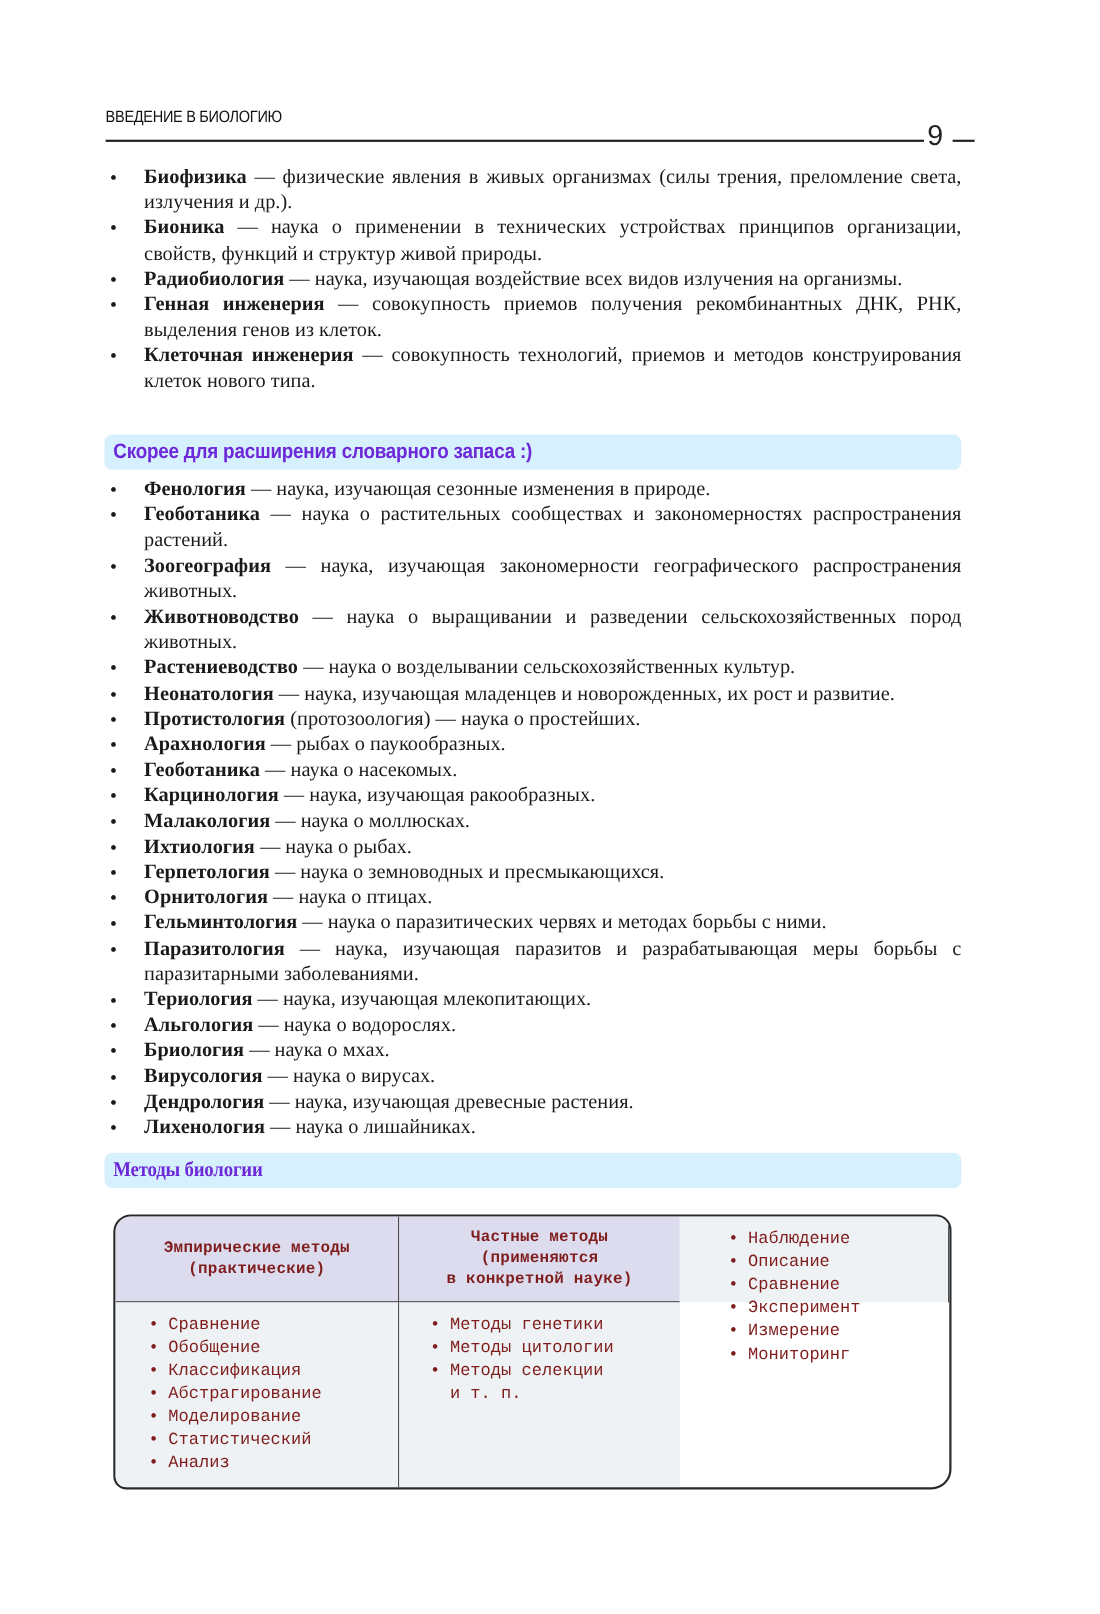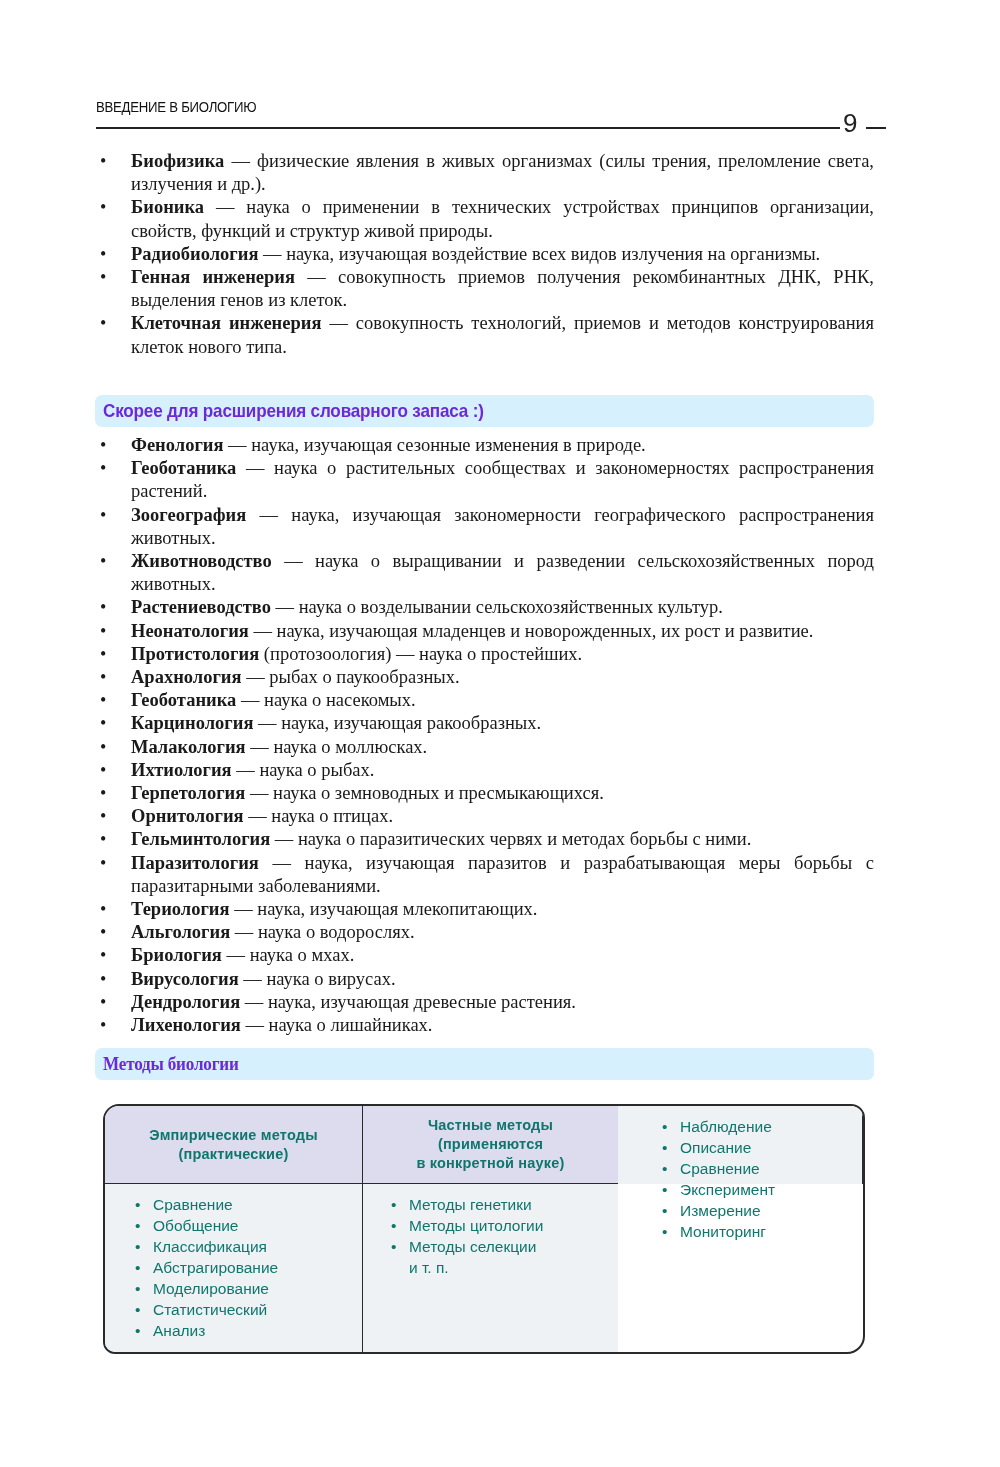--- a/index.html
+++ b/index.html
@@ -29,21 +29,21 @@
     line-height: 32px; padding-left: 8px; box-sizing: border-box; color: #6d28d9;
     letter-spacing: -0.2px;
   }
   .section-bar span { display: inline-block; transform: scaleX(0.9); transform-origin: left center; }
 
   .methods-table {
     position: absolute; left: 103px; top: 1104px; width: 762px; height: 250px;
     border: 2px solid #2a2a2a; border-radius: 16px 14px 18px 12px; overflow: hidden;
     box-sizing: border-box;
     display: grid; grid-template-columns: 258px 255px 1fr; grid-template-rows: 78px 1fr;
-    font-family: Liberation Sans, sans-serif; color: #0f766e;
+    font-family: Liberation Mono, monospace; color: #7f1d1d;
   }
   .th {
     background: #dcdcee; display: flex; align-items: center; justify-content: center;
     text-align: center; font-size: 14.5px; line-height: 19px; font-weight: bold;
     border-bottom: 1.5px solid #2a2a2a; padding: 0 6px; letter-spacing: 0.2px;
   }
   .td { background: #eef2f4; padding: 10px 0 0 44px; font-size: 15.5px; line-height: 21px; }
   .th.c1, .td.c1 { border-right: 1.5px solid #2a2a2a; }
   .th.c2, .td.c2 { border-right: 1.5px solid #2a2a2a; }
   .td.c1 { padding-left: 44px; }

